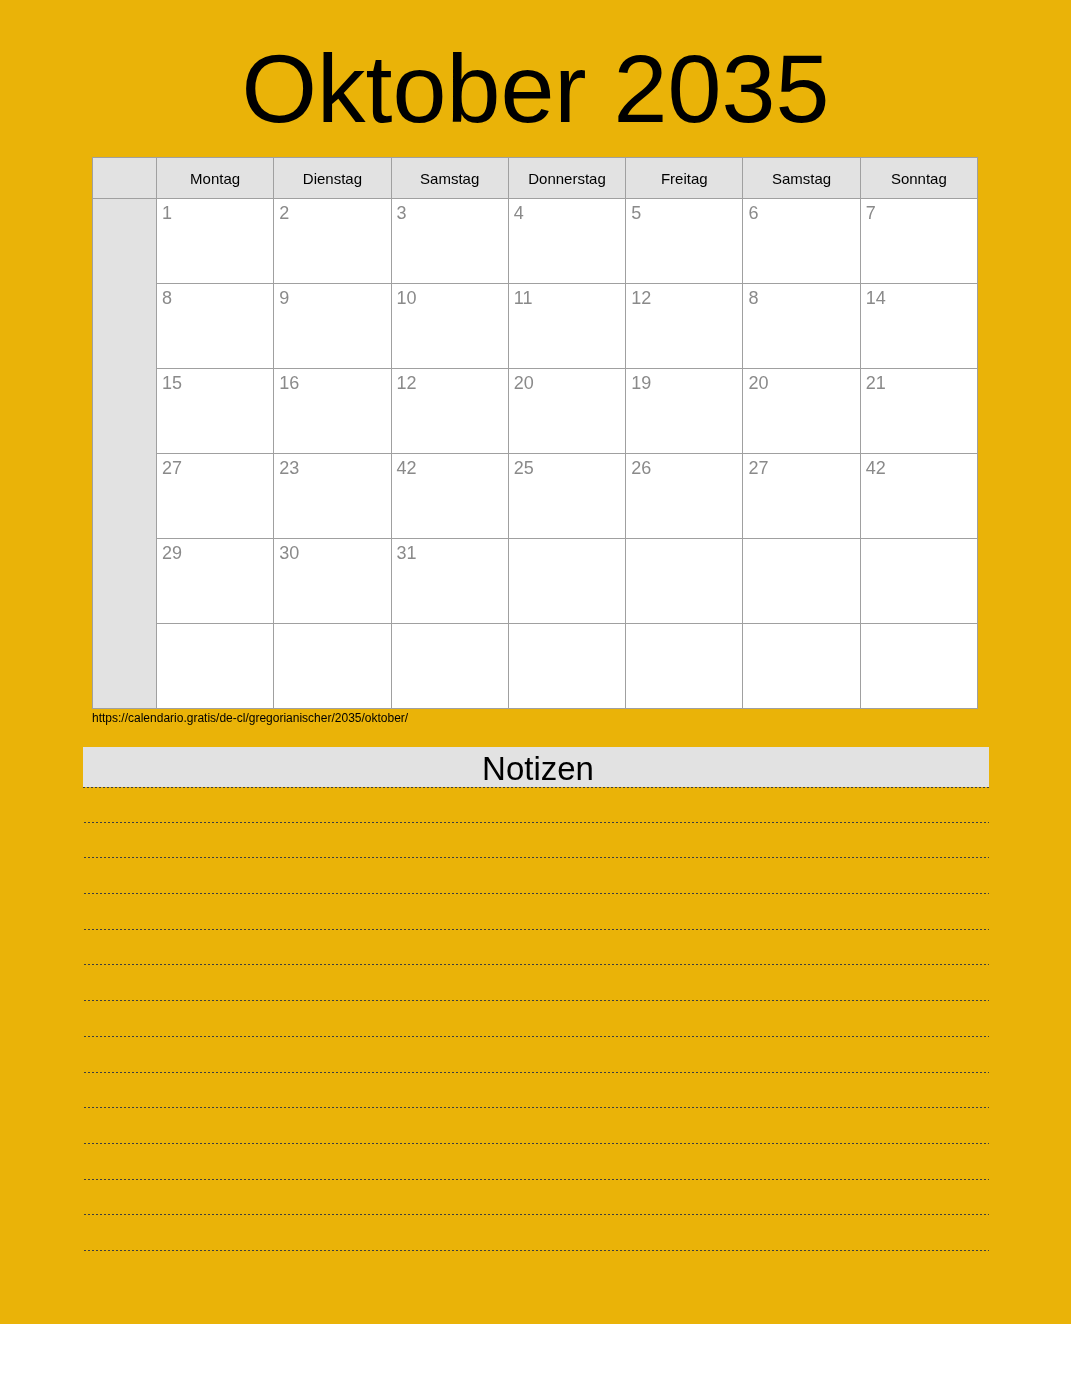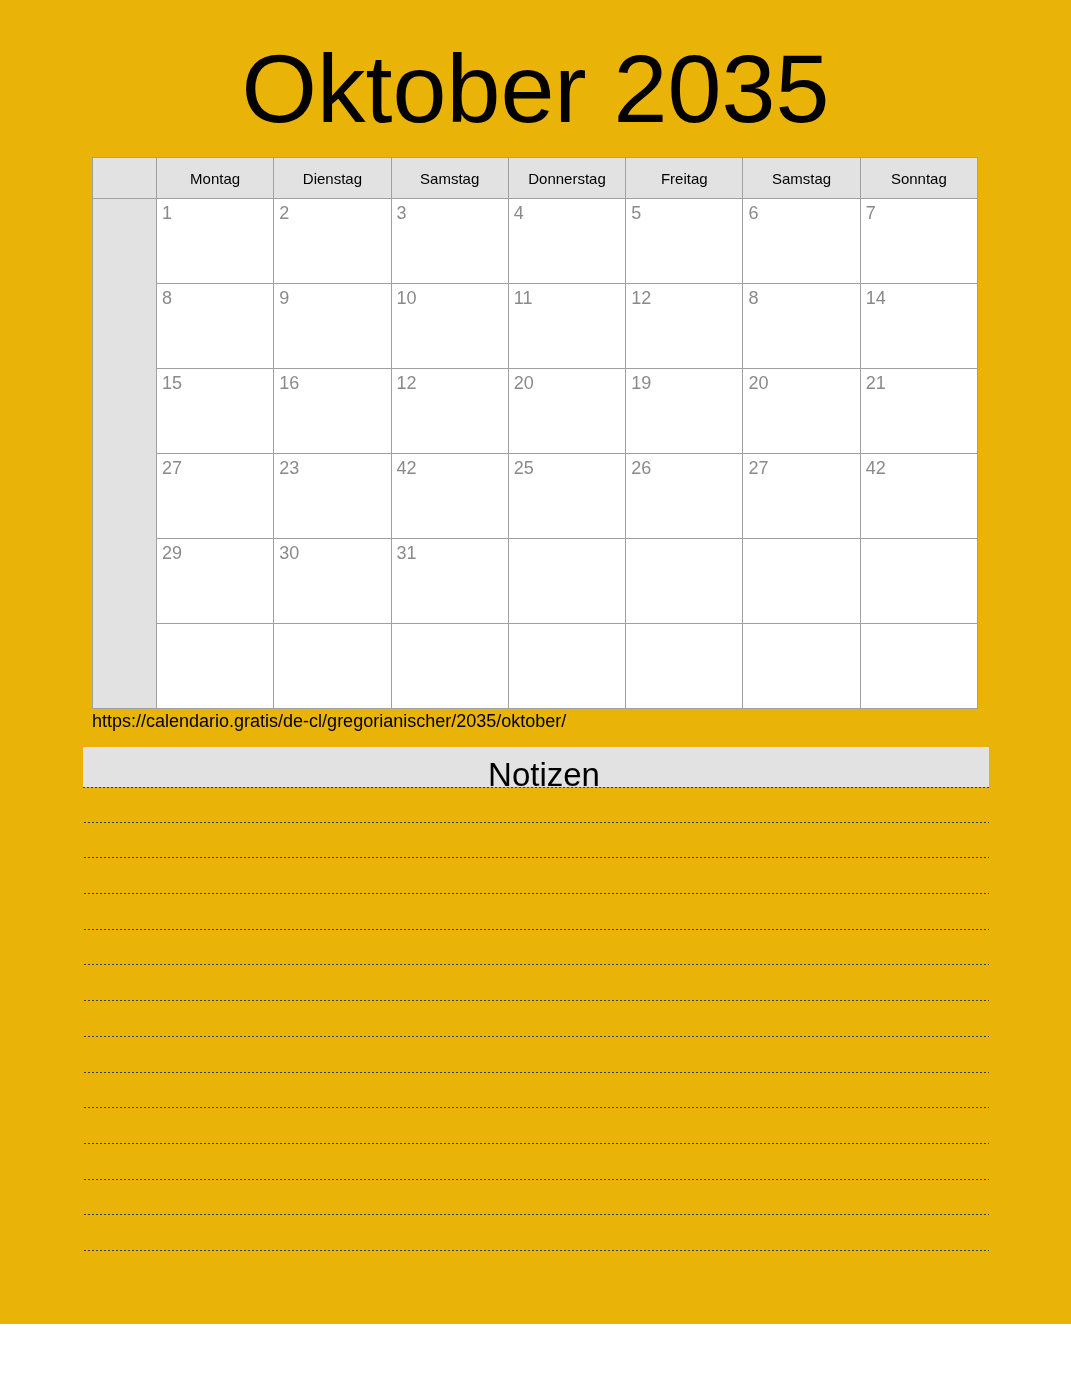--- a/index.html
+++ b/index.html
@@ -66,40 +66,40 @@
   }
   .calendar-table tbody td.weekcol{
     background:var(--header-bg);
     padding:0;
   }
   .source-url{
     position:absolute;
     top:711px;
     left:92px;
     margin:0;
-    font-size:18px;
+    font-size:12px;
     color:#000;
   }
   .notes-bar{
     position:absolute;
     top:747px;
     left:83px;
     width:906px;
     height:40px;
     background:var(--notes-bar-bg);
   }
   .notes-bar::after{
     content:"";
     position:absolute;
     left:0;right:0;bottom:-1px;
     height:1px;
     background-image:repeating-linear-gradient(90deg,var(--rule-line) 0 2px,transparent 2px 4px);
   }
   .notes-heading{
-    margin:8px;
+    margin:2px;
     width:100%;
     text-align:center;
     font-size:33px;
     font-weight:400;
     line-height:40px;
     color:#000;
   }
   .note-lines{
     position:absolute;
     top:787px;

